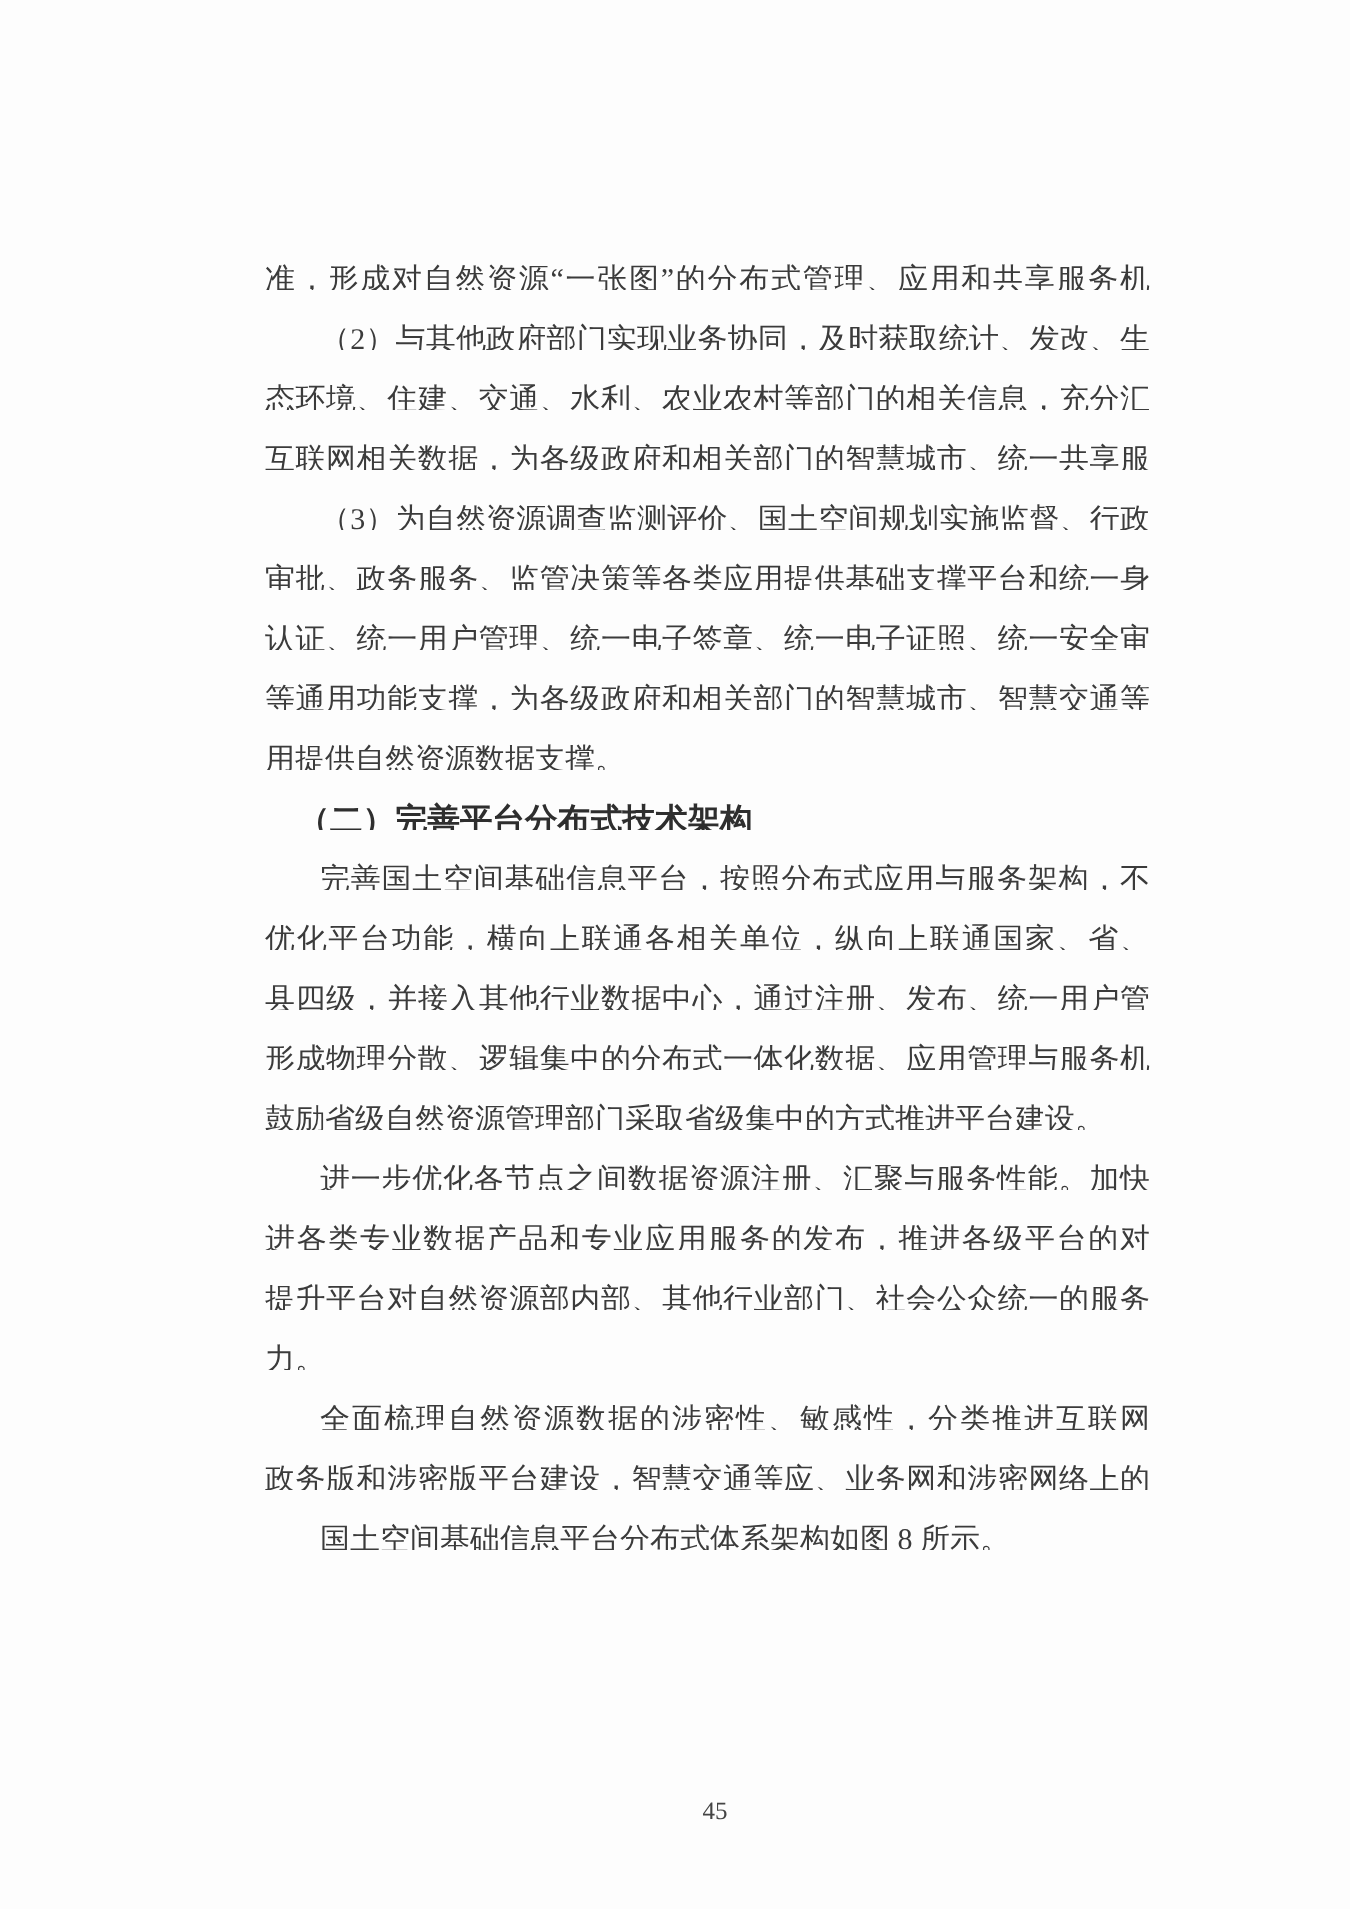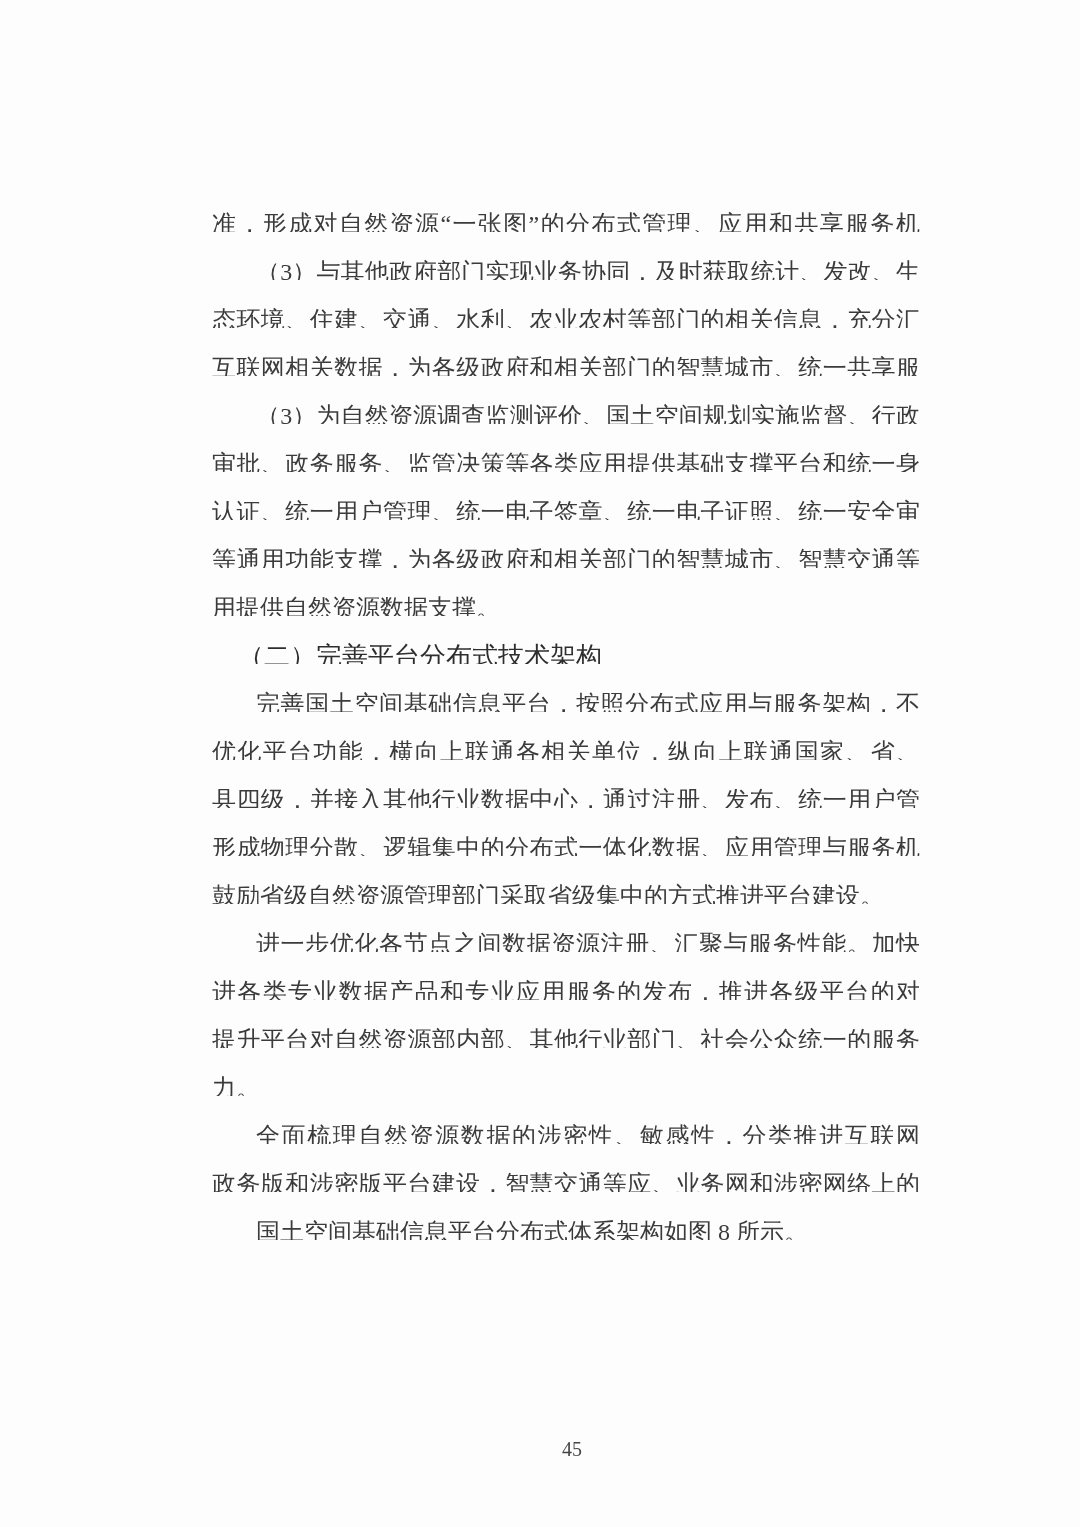--- a/index.html
+++ b/index.html
@@ -48,21 +48,21 @@
   }
 
   
   .end {
     text-align: left;
     text-align-last: left;
   }
 
   .heading {
     font-family: "Liberation Sans", sans-serif;
-    font-weight: normal;
+    font-weight: bold;
     font-size: 26px;
     color: #2e2e2e;
     padding-left: 42px;
     text-align: left;
     text-align-last: left;
   }
 
   .page-number {
     position: absolute;
     top: 1390px;
@@ -74,21 +74,21 @@
     font-family: "Liberation Serif", serif;
   }
 </style>
 </head>
 <body>
 
 <div class="page">
 
   <div class="text-block">
     <div class="line fill">准，形成对自然资源“一张图”的分布式管理、应用和共享服务机制。</div>
-    <div class="line fill indent">（3）与其他政府部门实现业务协同，及时获取统计、发改、生</div>
+    <div class="line fill indent">（2）与其他政府部门实现业务协同，及时获取统计、发改、生</div>
     <div class="line fill">态环境、住建、交通、水利、农业农村等部门的相关信息，充分汇集</div>
     <div class="line fill">互联网相关数据，为各级政府和相关部门的智慧城市、统一共享服务。</div>
     <div class="line fill indent">（3）为自然资源调查监测评价、国土空间规划实施监督、行政</div>
     <div class="line fill">审批、政务服务、监管决策等各类应用提供基础支撑平台和统一身份</div>
     <div class="line fill">认证、统一用户管理、统一电子签章、统一电子证照、统一安全审计</div>
     <div class="line fill">等通用功能支撑，为各级政府和相关部门的智慧城市、智慧交通等应</div>
     <div class="line end">用提供自然资源数据支撑。</div>
     <div class="line heading">（二）完善平台分布式技术架构</div>
     <div class="line fill indent">完善国土空间基础信息平台，按照分布式应用与服务架构，不断</div>
     <div class="line fill">优化平台功能，横向上联通各相关单位，纵向上联通国家、省、市、</div>

